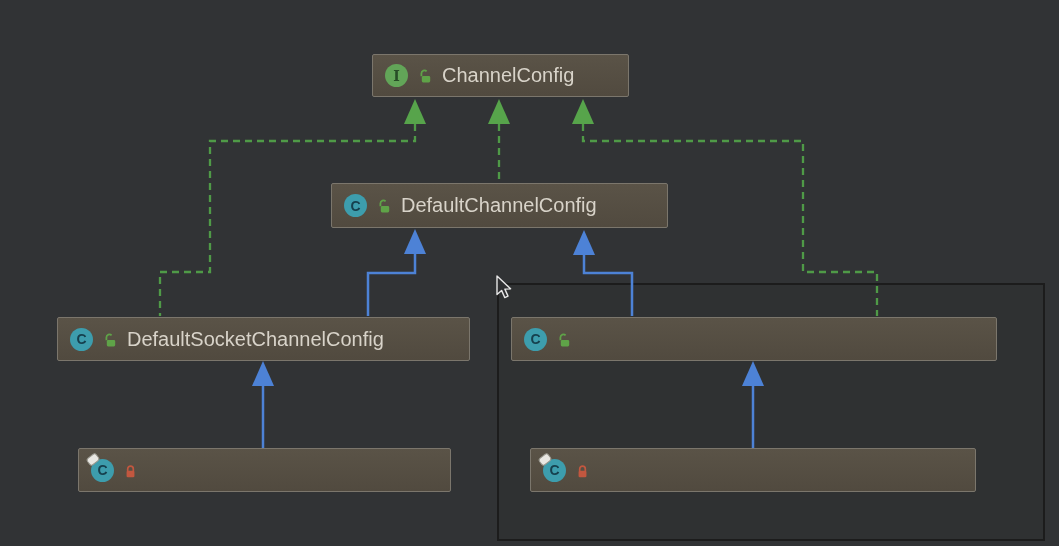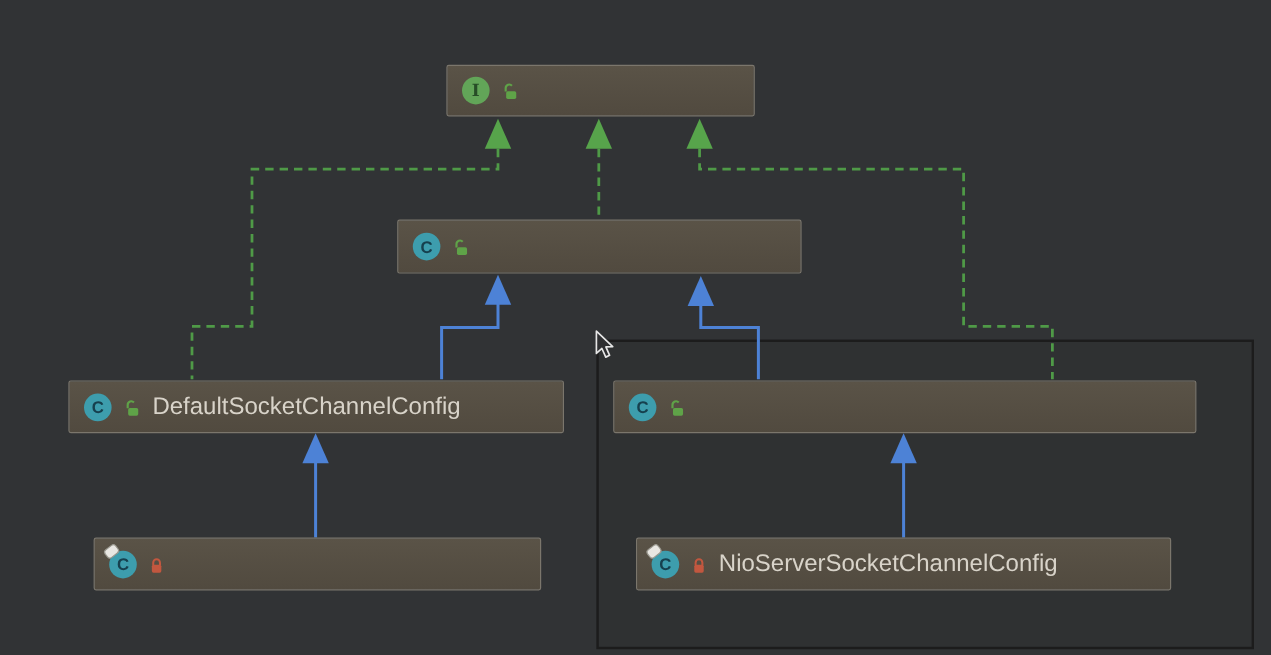--- a/index.html
+++ b/index.html
@@ -90,30 +90,32 @@
 </svg>
 
 <div class="node" id="n0">
   <span class="badge interface">
       <span>I</span>
     </span>
   <svg class="lock" width="16" height="16" viewBox="0 0 16 16">
     <path d="M4.4,8.2 V5.4 A3,3 0 0 1 9.6,3.4" fill="none" stroke="#5fa348" stroke-width="1.8"></path>
     <rect x="4.8" y="8" width="8.4" height="6.4" rx="1.4" fill="#5fa348"></rect>
   </svg>
+  <span class="node-label">ChannelConfig</span>
 </div>
 
 <div class="node" id="n1">
   <span class="badge class">
       <span>C</span>
     </span>
   <svg class="lock" width="16" height="16" viewBox="0 0 16 16">
     <path d="M4.4,8.2 V5.4 A3,3 0 0 1 9.6,3.4" fill="none" stroke="#5fa348" stroke-width="1.8"></path>
     <rect x="4.8" y="8" width="8.4" height="6.4" rx="1.4" fill="#5fa348"></rect>
   </svg>
+  <span class="node-label">DefaultChannelConfig</span>
 </div>
 
 <div class="node" id="n2">
   <span class="badge class">
       <span>C</span>
     </span>
   <svg class="lock" width="16" height="16" viewBox="0 0 16 16">
     <path d="M4.4,8.2 V5.4 A3,3 0 0 1 9.6,3.4" fill="none" stroke="#5fa348" stroke-width="1.8"></path>
     <rect x="4.8" y="8" width="8.4" height="6.4" rx="1.4" fill="#5fa348"></rect>
   </svg>
@@ -143,18 +145,17 @@
 
 <div class="node" id="n5">
   <span class="badge class">
       <span class="pin"></span>
       <span>C</span>
     </span>
   <svg class="lock" width="15" height="16" viewBox="0 0 16 16">
     <path d="M5,8 V5.8 A3,3 0 0 1 11,5.8 V8" fill="none" stroke="#c2573f" stroke-width="1.8"></path>
     <rect x="3.8" y="7.6" width="8.4" height="7" rx="1.4" fill="#c2573f"></rect>
   </svg>
-  <span class="node-label">NioServerSocketChannelConfig</span>
 </div>
 
 <svg class="cursor" width="22" height="26" viewBox="0 0 22 26">
   <path d="M4,2 L4,20.5 L8.6,16.4 L11.8,23.6 L15,22.1 L11.9,15.1 L17.6,14.8 Z" fill="#2e2f31" stroke="#e6e6e6" stroke-width="1.4" stroke-linejoin="round"></path>
 </svg>
 
 </body></html>

